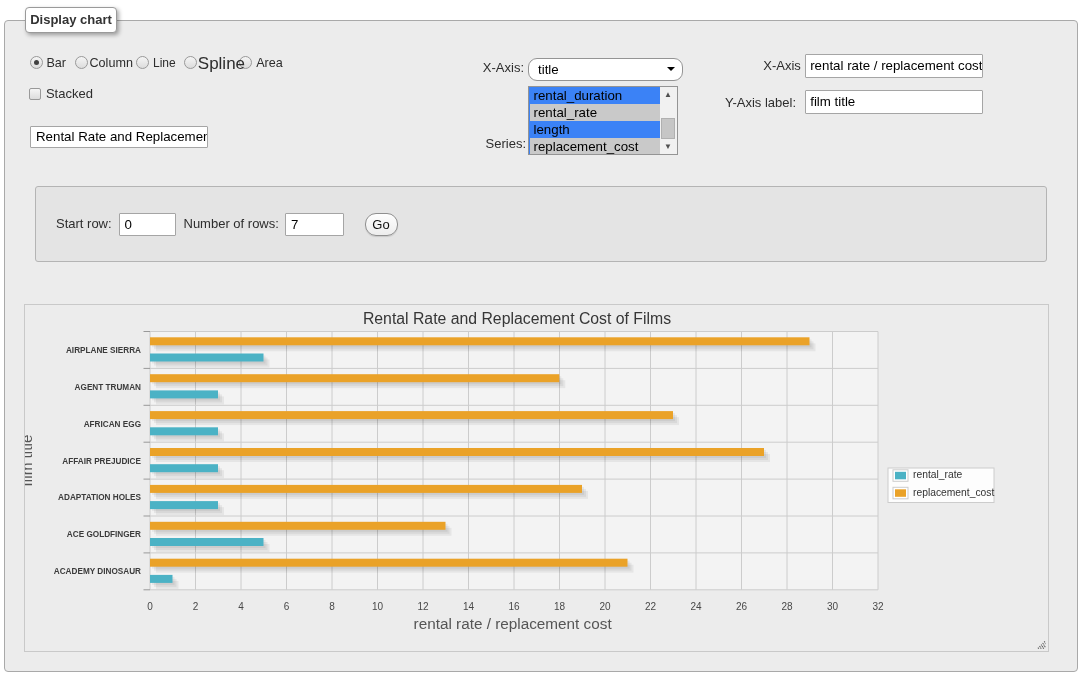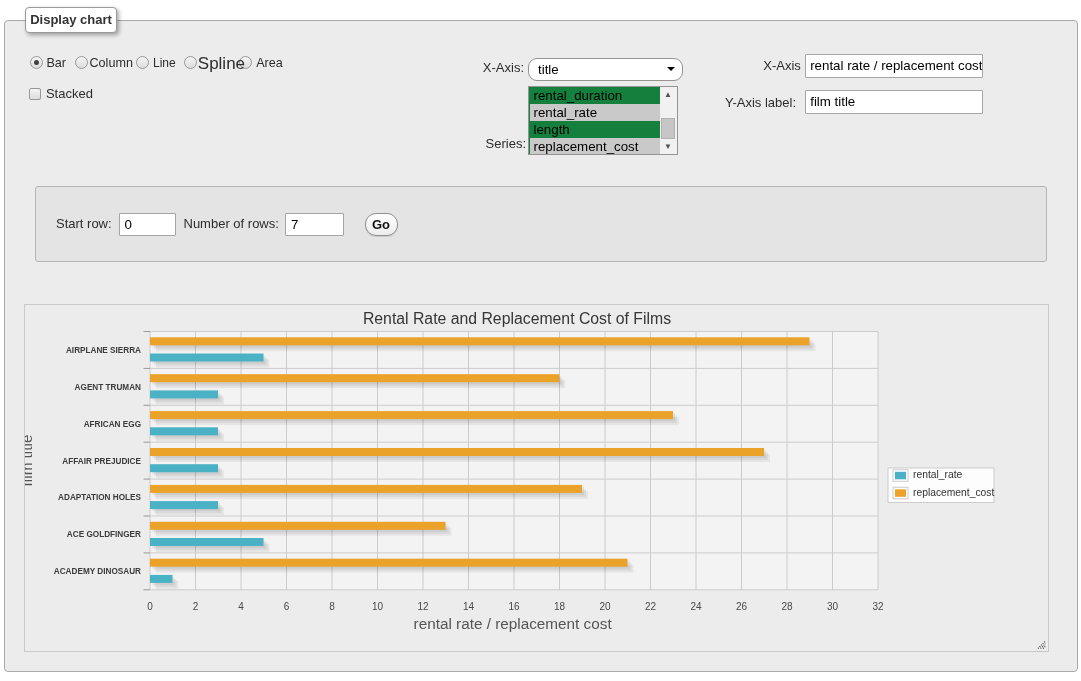--- a/index.html
+++ b/index.html
@@ -17,31 +17,31 @@
   .check { position:absolute; width:12px; height:12px; border:1px solid #999; border-radius:2px;
            background:linear-gradient(#f5f5f5,#dcdcdc); }
   .flab { position:absolute; font-size:13px; color:#2d2d2d; line-height:13px; white-space:nowrap; }
   .rlab { position:absolute; font-size:13px; color:#2d2d2d; line-height:13px; text-align:right; white-space:nowrap; }
   .inp { position:absolute; background:#fff; border:1px solid #a5a5a5; border-radius:1px;
          font-size:13.3px; color:#000; white-space:nowrap; overflow:hidden; }
   #sel { position:absolute; left:528px; top:57.5px; width:155px; height:23px; background:#fff;
          border:1px solid #949494; border-radius:9px; font-size:13.3px; color:#000; line-height:21px; padding-left:9px; }
   #sel .arr { position:absolute; right:7px; top:8px; width:0; height:0;
         border-left:4px solid transparent; border-right:4px solid transparent; border-top:4.5px solid #000; }
-  #lb { position:absolute; left:527.5px; top:85.5px; width:150px; height:69.5px; background:#15803d;
+  #lb { position:absolute; left:527.5px; top:85.5px; width:150px; height:69.5px; background:#3b82f6;
         border:1px solid #949494; overflow:hidden; }
   .row { position:absolute; left:1px; width:130px; height:17px; font-size:13.3px; line-height:17px; color:#000; padding-left:4px; white-space:nowrap; }
   .rowsel { background:#c9c9c9; }
   #sb { position:absolute; right:0; top:0; width:17px; height:67.5px; background:#f1f1f1; }
   .sbtn { position:absolute; left:0; width:17px; height:15px; background:#f1f1f1; color:#505050;
           font-size:8px; text-align:center; line-height:15px; }
   #sbthumb { position:absolute; left:1.5px; top:31px; width:14px; height:21px; background:#c6c6c6; border:1px solid #b0b0b0; }
   #secbox { left:35.3px; top:185.6px; width:1011.7px; height:76.8px; background:#e4e4e4; border:1px solid #b4b4b4; border-radius:3px; }
   #go { position:absolute; left:364.5px; top:213px; width:33px; height:22.5px; border:1px solid #8f8f8f;
-        border-radius:11px; background:linear-gradient(#fefefe,#ededed); font-size:13px; font-weight:bold;
+        border-radius:11px; background:linear-gradient(#fefefe,#ededed); font-size:13px; font-weight:normal;
         color:#111; text-align:center; line-height:21px; box-shadow:0 1px 1px rgba(0,0,0,0.12); }
   #chartbox { left:24px; top:304px; width:1024.5px; height:347.5px; background:#ececec; border:1px solid #c9c9c9; overflow:hidden; }
 </style>
 </head>
 <body>
 <div id="page">
   <div id="fs" class="abs"></div>
   <div id="lgd" class="abs">Display chart</div>
 
   <span class="radio" style="left:29.5px;top:56px">
@@ -52,20 +52,21 @@
     <span class="radio" style="left:183.7px;top:56px"></span>
     <span class="radio" style="left:239.2px;top:56px"></span>
     <span class="flab" style="left:46.4px;top:56.7px;font-size:12.6px">Bar</span>
     <span class="flab" style="left:89.5px;top:56.7px;font-size:12.6px">Column</span>
     <span class="flab" style="left:153px;top:56.7px;font-size:12px">Line</span>
     <span class="flab" style="left:197.8px;top:56.7px;font-size:17px">Spline</span>
     <span class="flab" style="left:256.2px;top:56.7px;font-size:12.6px">Area</span>
   <span class="check" style="left:28.5px;top:88px"></span>
   <span class="flab" style="left:45.9px;top:86.8px">Stacked</span>
 
+  <div class="inp" style="left:30px;top:126px;width:178px;height:22px;line-height:20px;padding-left:5px">Rental Rate and Replacemen</div>
 
   <div class="rlab" style="left:420px;top:61px;width:104px">X-Axis:</div>
   <div id="sel">title<span class="arr"></span></div>
 
   <div class="rlab" style="left:420px;top:136.7px;width:106px">Series:</div>
   <div id="lb">
     <div class="row" style="top:0">rental_duration</div>
     <div class="row rowsel" style="top:17px">rental_rate</div>
     <div class="row" style="top:34px">length</div>
     <div class="row rowsel" style="top:51px">replacement_cost</div>

